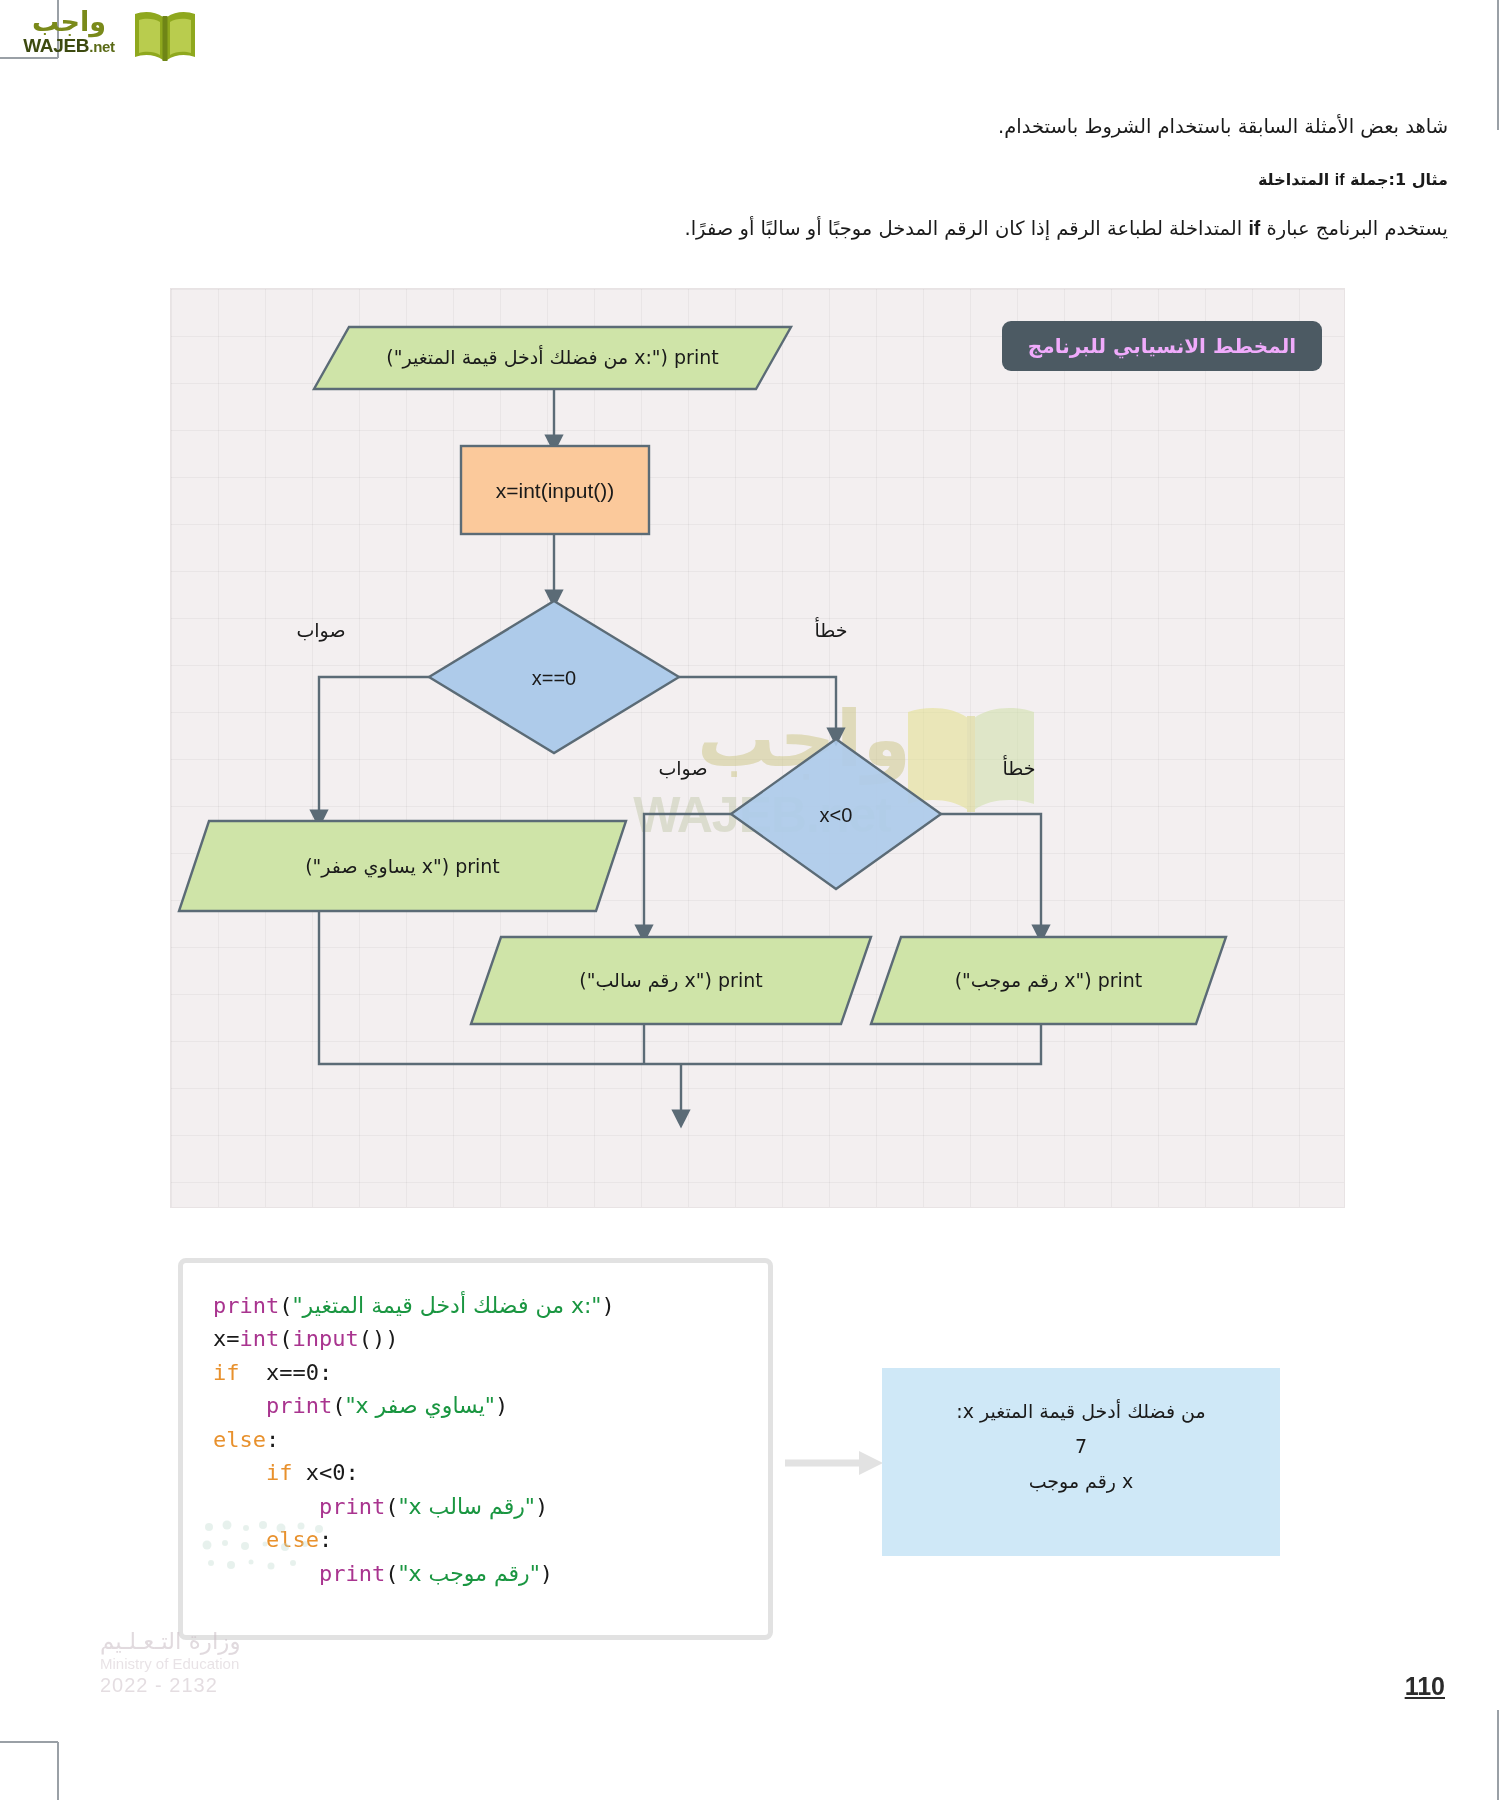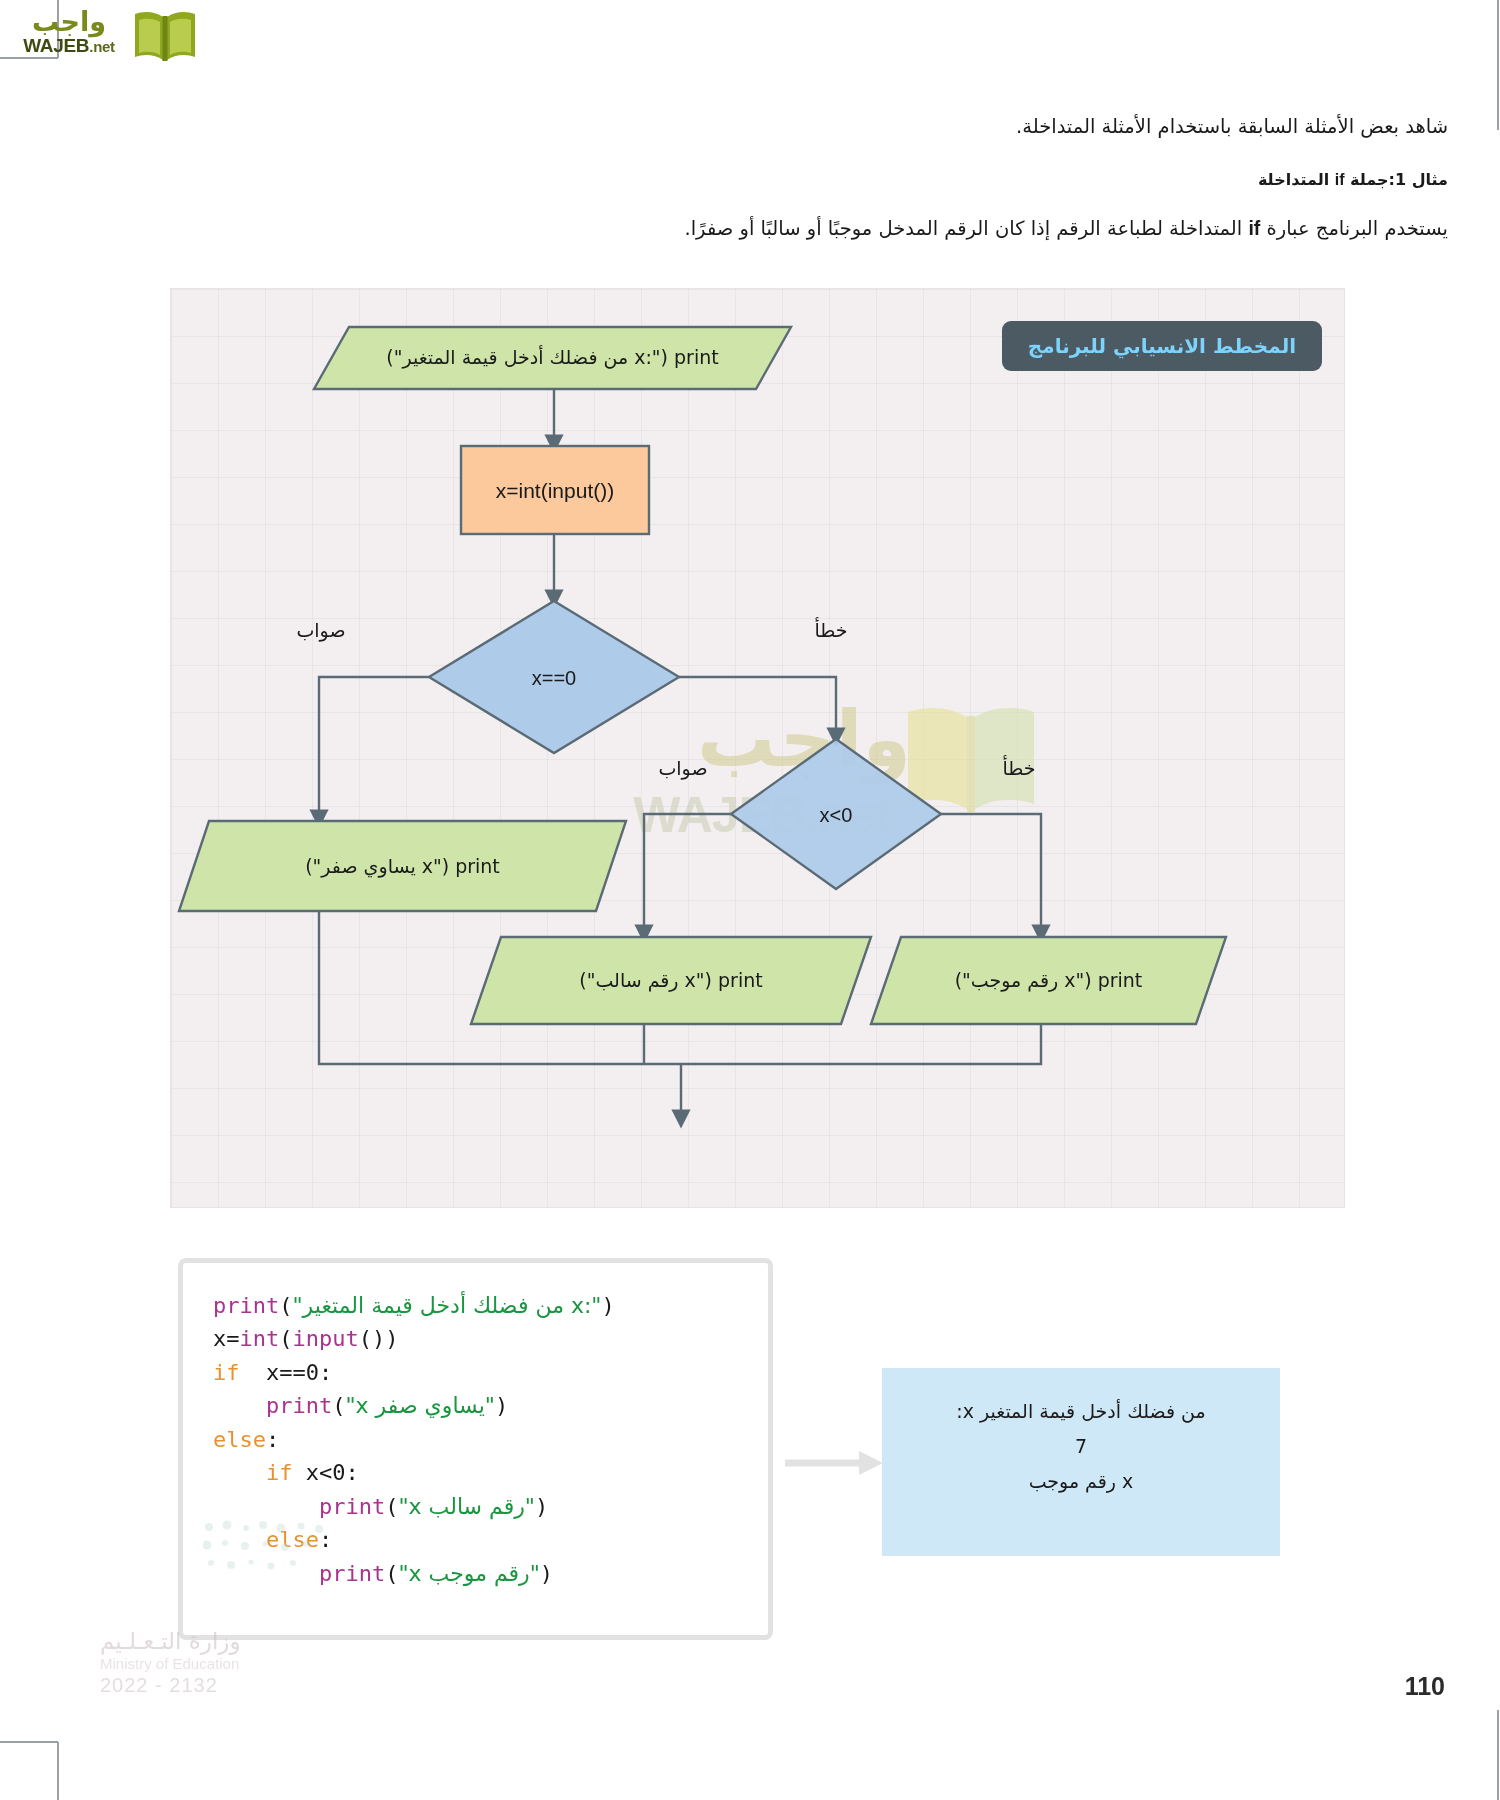--- a/index.html
+++ b/index.html
@@ -98,21 +98,21 @@
     border: 1px solid #e8e3e4;
   }
 
   .flow-svg { position: absolute; left: 0; top: 0; }
 
   .badge {
     position: absolute;
     right: 22px;
     top: 32px;
     background: #4c5a63;
-    color: #7dd3fc;
+    color: #f0abfc;
     font-family: "DejaVu Sans", sans-serif;
     font-size: 20px;
     font-weight: bold;
     padding: 13px 26px;
     border-radius: 9px;
     direction: rtl;
     white-space: nowrap;
   }
 
   
@@ -262,20 +262,21 @@
 
   .page-num {
     position: absolute;
     right: 55px;
     top: 1672px;
     font-family: "Liberation Sans", sans-serif;
     font-size: 25px;
     font-weight: bold;
     color: #2b2b2b;
     direction: ltr;
+    text-decoration: underline;
   }
 </style>
 </head>
 <body>
 
 <div class="crop-mark crop-tl-v"></div>
 <div class="crop-mark crop-tl-h"></div>
 <div class="crop-mark crop-tr-v"></div>
 <div class="crop-mark crop-bl-v"></div>
 <div class="crop-mark crop-bl-h"></div>
@@ -289,21 +290,21 @@
   <svg class="logo-book" viewBox="0 0 72 56">
     <path d="M34 8 C26 2 14 2 6 5 L6 48 C14 45 26 45 34 51 Z" fill="#8fa81e"></path>
     <path d="M38 8 C46 2 58 2 66 5 L66 48 C58 45 46 45 38 51 Z" fill="#8fa81e"></path>
     <path d="M31 13 C25 9 16 9 10 11 L10 44 C16 42 25 42 31 46 Z" fill="#b9cc4e"></path>
     <path d="M41 13 C47 9 56 9 62 11 L62 44 C56 42 47 42 41 46 Z" fill="#b9cc4e"></path>
     <rect x="33.5" y="7" width="5" height="45" fill="#6f8516"></rect>
   </svg>
 </div>
 
 <div class="intro">
-  <p class="lead">شاهد بعض الأمثلة السابقة باستخدام الأمثلة المتداخلة.</p>
+  <p class="lead">شاهد بعض الأمثلة السابقة باستخدام الشروط باستخدام.</p>
   <p class="ex-title"><span>مثال 1:جملة </span><span class="lat">if</span><span> المتداخلة</span></p>
   <p class="desc"><span>يستخدم البرنامج عبارة </span><span class="lat">if</span><span> المتداخلة لطباعة الرقم إذا كان الرقم المدخل موجبًا أو سالبًا أو صفرًا.</span></p>
 </div>
 
 <div class="flow-panel">
 
   <div class="wm">
     <div class="wm-ar">واجب</div>
     <div class="wm-en">WAJEB.net</div>
     <svg class="wm-book" viewBox="0 0 150 118">

